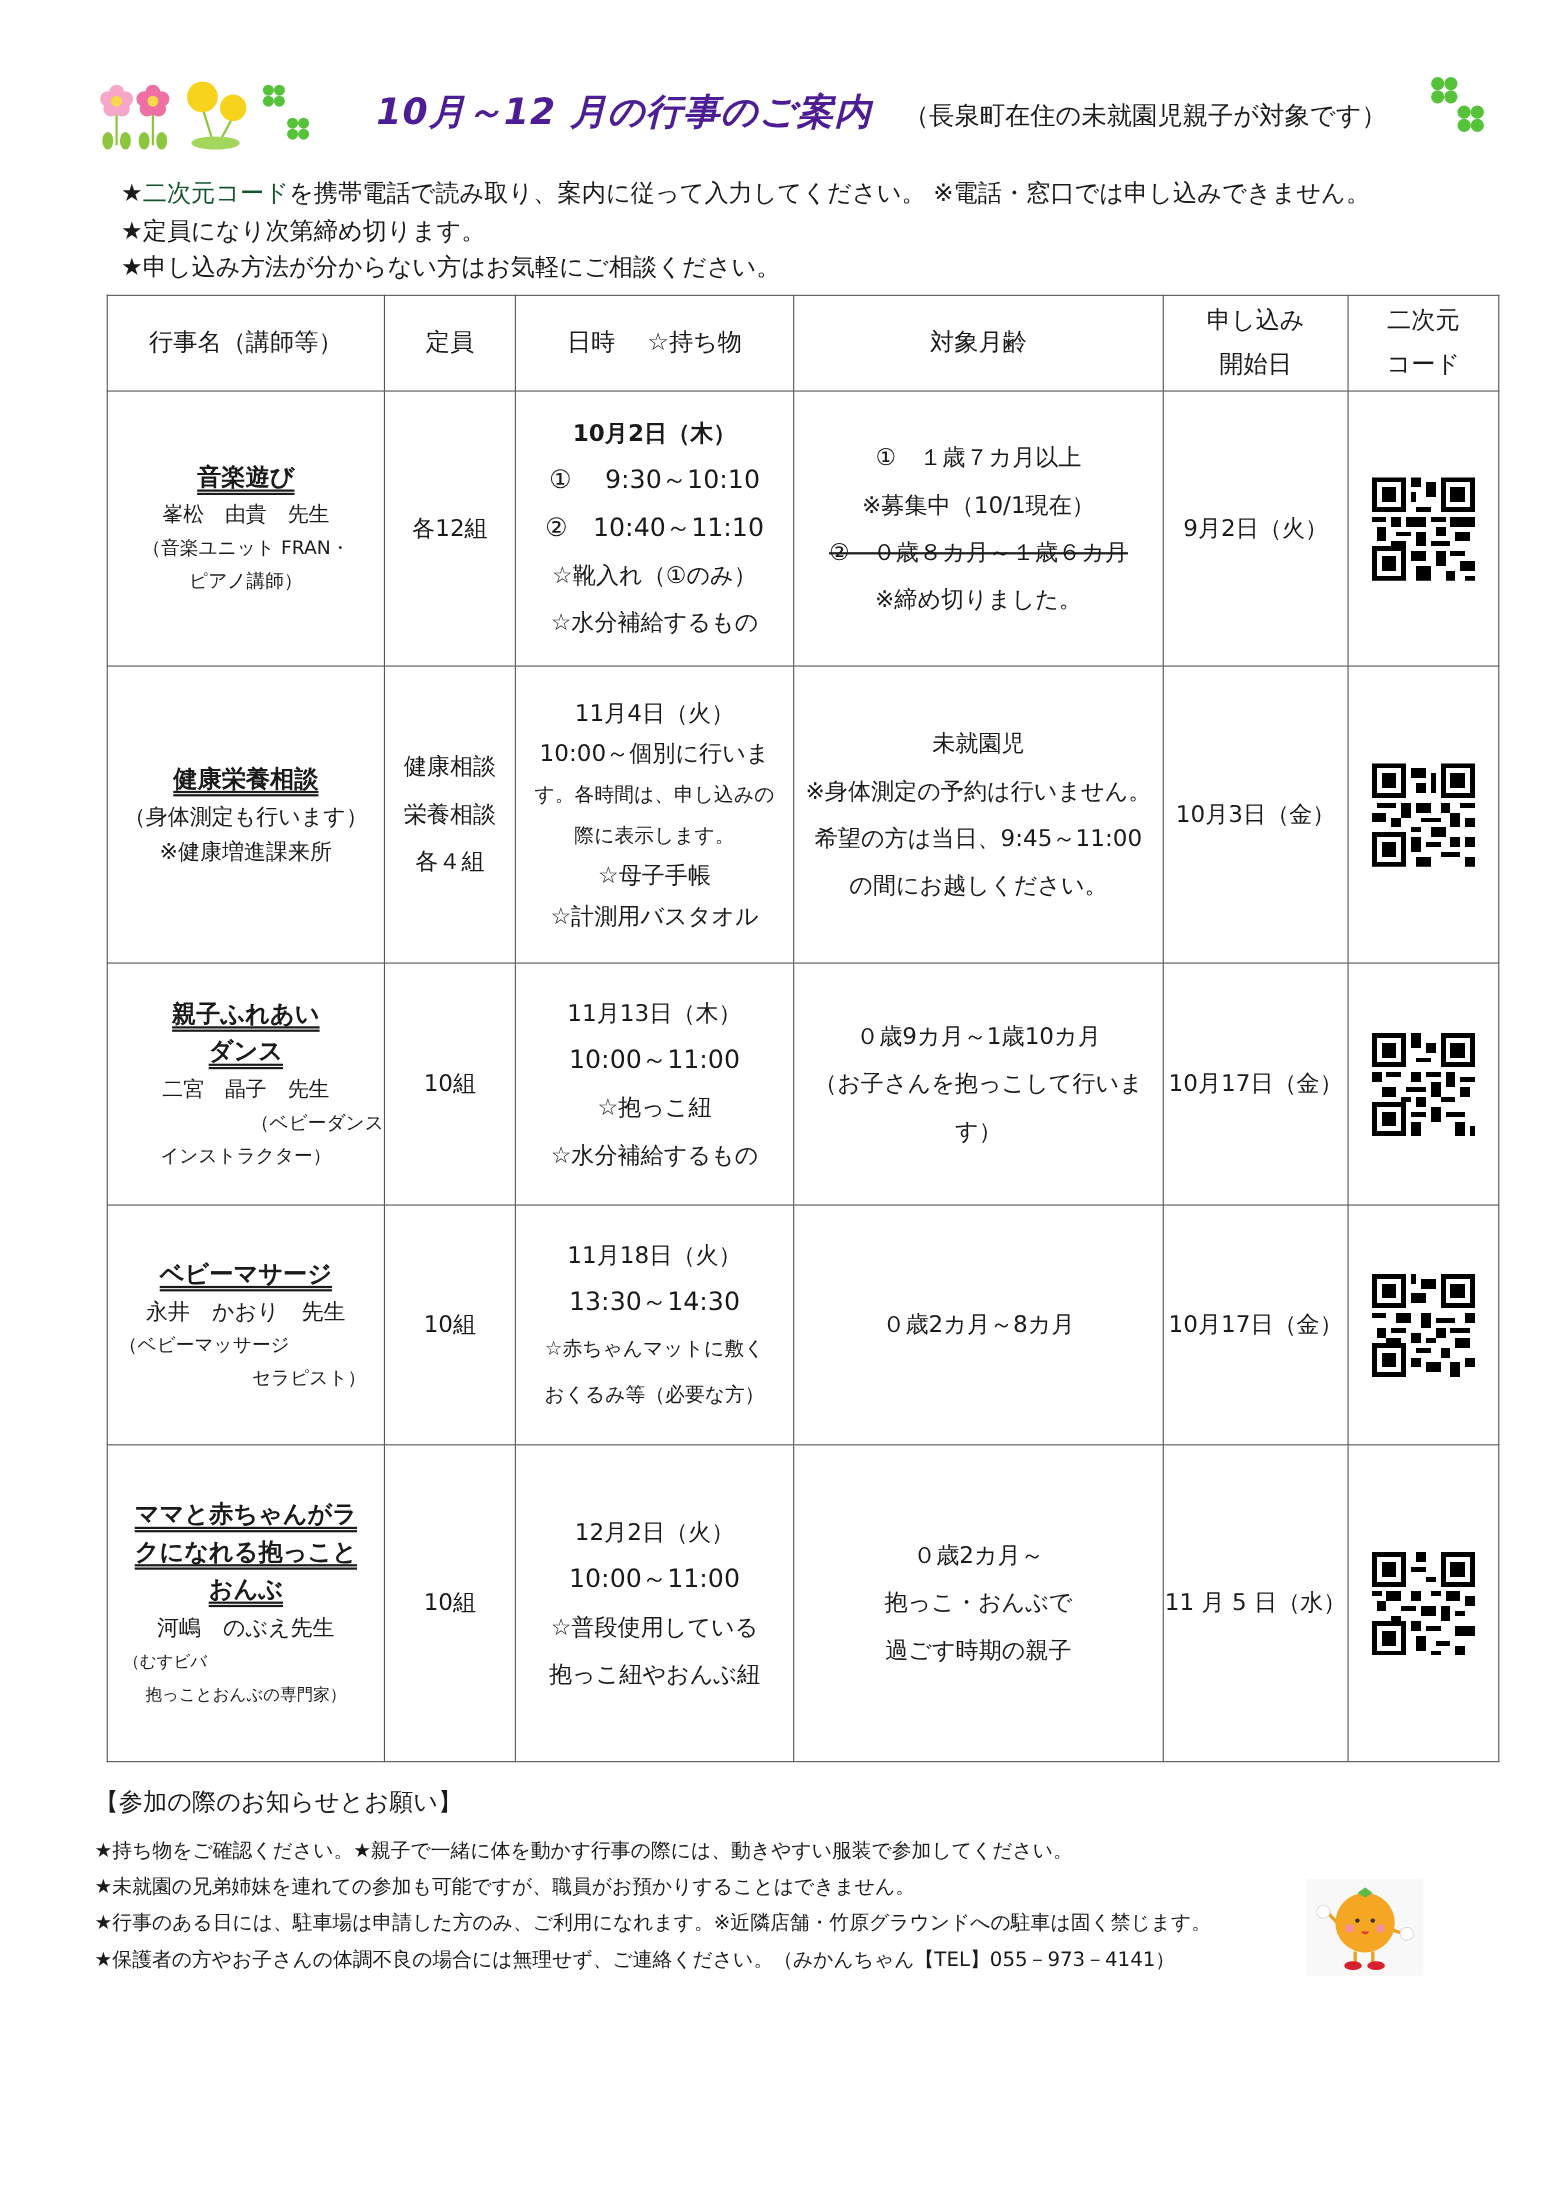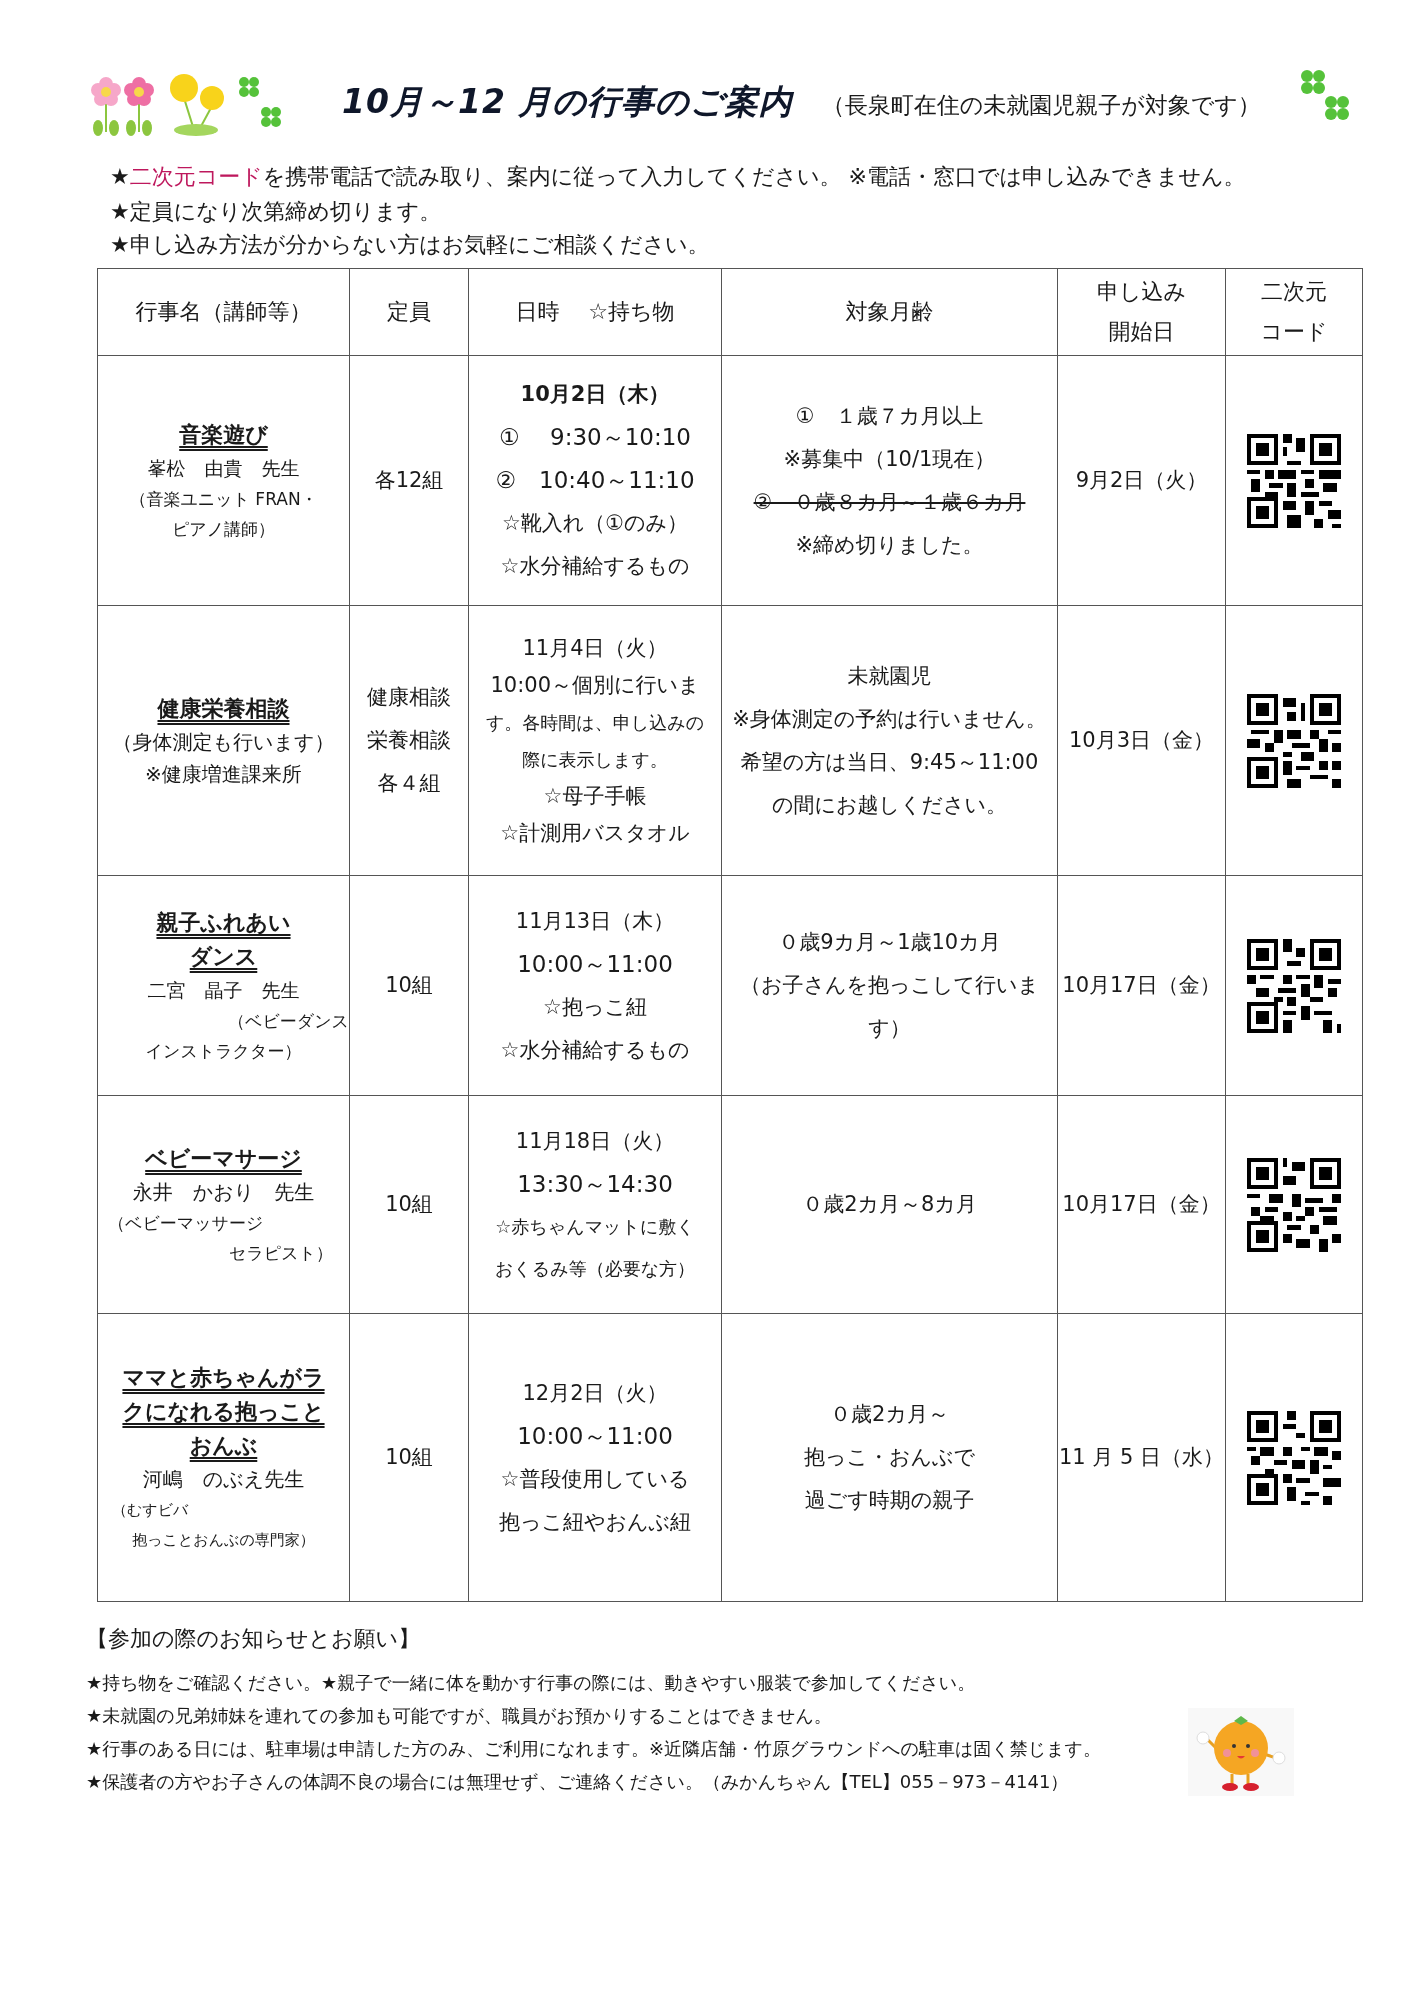--- a/index.html
+++ b/index.html
@@ -3,25 +3,25 @@
 <meta charset="utf-8">
 <style>
   * { box-sizing: border-box; margin: 0; padding: 0; }
   html, body { width: 1414px; height: 2000px; background: #ffffff; }
   body { font-family: "DejaVu Sans", "Liberation Sans", sans-serif; color: #1a1a1a; position: relative; overflow: hidden; }
 
   .header { position: absolute; left: 80px; top: 62px; width: 1280px; height: 80px; }
   .deco-left { position: absolute; left: 4px; top: 6px; width: 240px; height: 70px; }
   .deco-right { position: absolute; left: 1215px; top: 4px; width: 70px; height: 70px; }
   .title-wrap { position: absolute; left: 262px; top: 18px; white-space: nowrap; }
-  .title-main { font-size: 33px; font-weight: bold; font-style: italic; color: #0f172a; letter-spacing: 1px; }
+  .title-main { font-size: 33px; font-weight: bold; font-style: italic; color: #4c1d95; letter-spacing: 1px; }
   .title-sub { font-size: 23px; color: #1a1a1a; margin-left: 29px; }
 
   .notes { position: absolute; left: 110px; top: 160px; font-size: 22px; line-height: 33px; }
-  .notes .link { color: #be185d; font-family: Liberation Mono, monospace; }
+  .notes .link { color: #14532d; font-family: Liberation Mono, monospace; }
 
   table.events { position: absolute; left: 97px; top: 268px; width: 1265px; border-collapse: collapse; table-layout: fixed; }
   table.events th, table.events td { border: 1.5px solid #555; text-align: center; vertical-align: middle; font-weight: normal; }
   table.events th { height: 87px; font-size: 22px; line-height: 40px; }
   td { font-size: 21px; line-height: 43px; }
   .ev-name { font-size: 22px; font-weight: bold; text-decoration: underline double; text-underline-offset: 4px; line-height: 34px; display: block; }
   .lec { font-size: 19px; line-height: 32px; display: block; }
   .lec-s { font-size: 17px; line-height: 30px; display: block; }
   .strike { text-decoration: line-through; }
   .small { font-size: 18px; line-height: 42px; }

